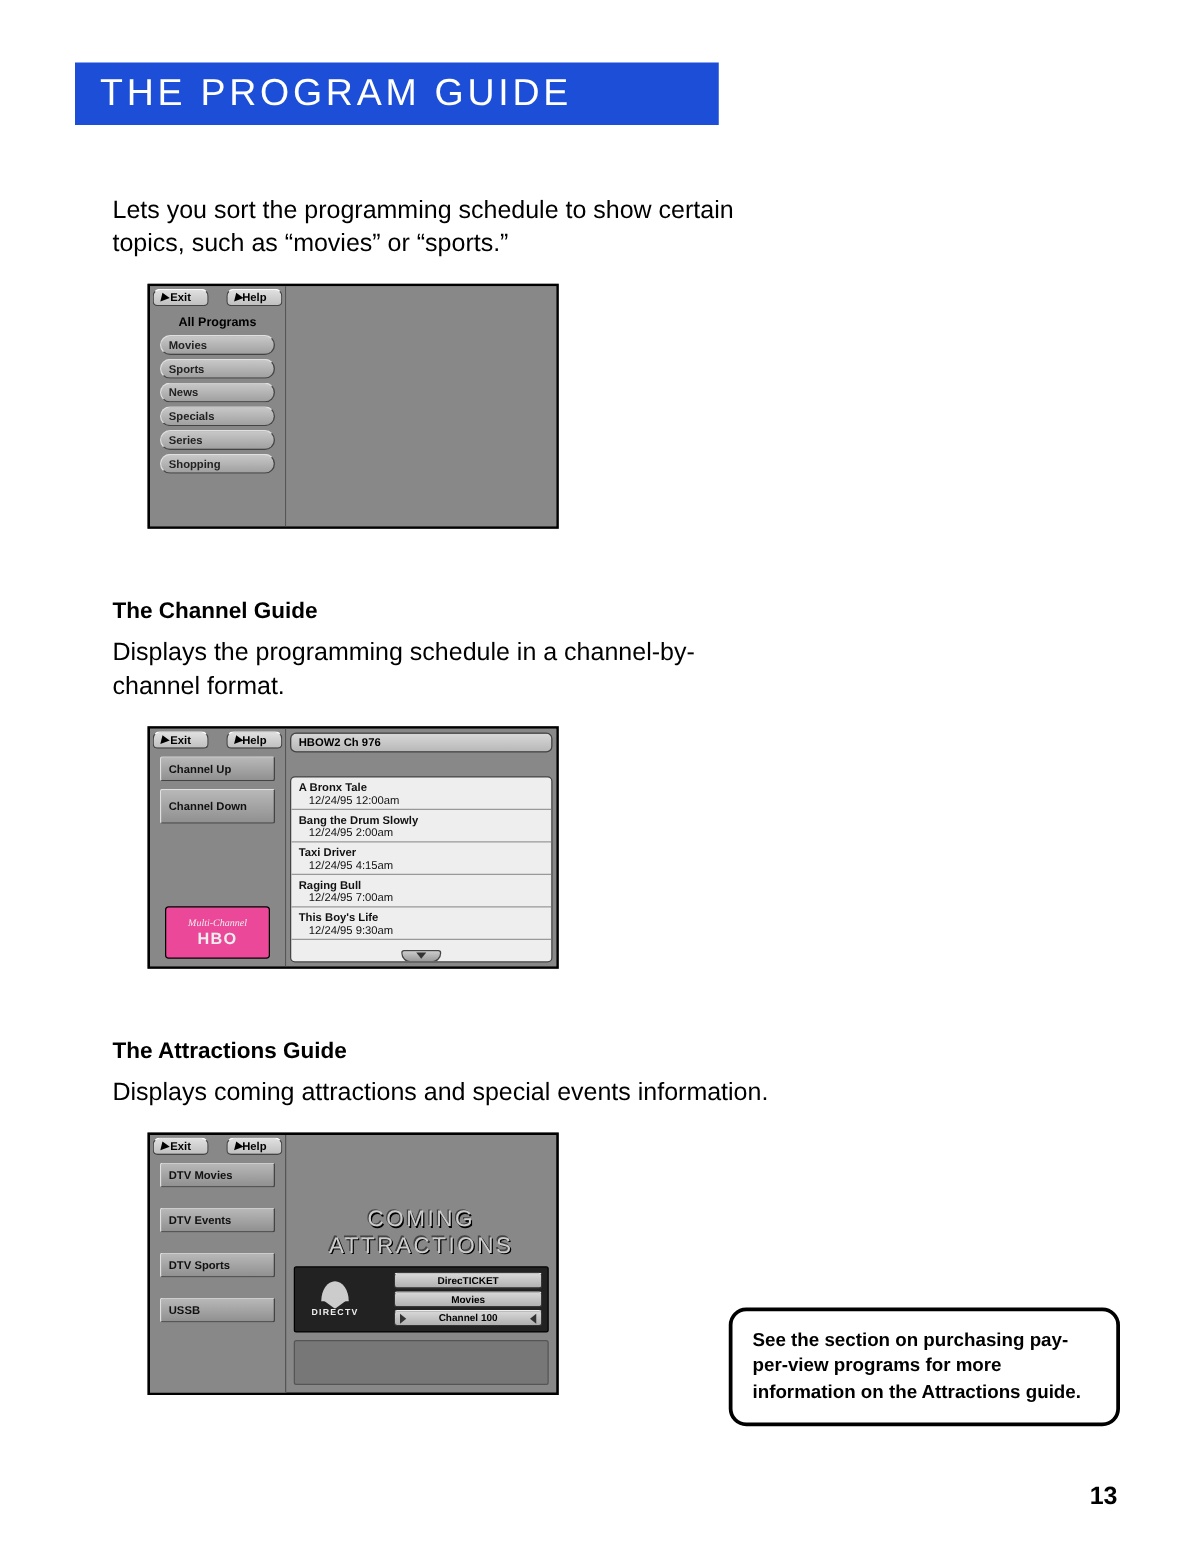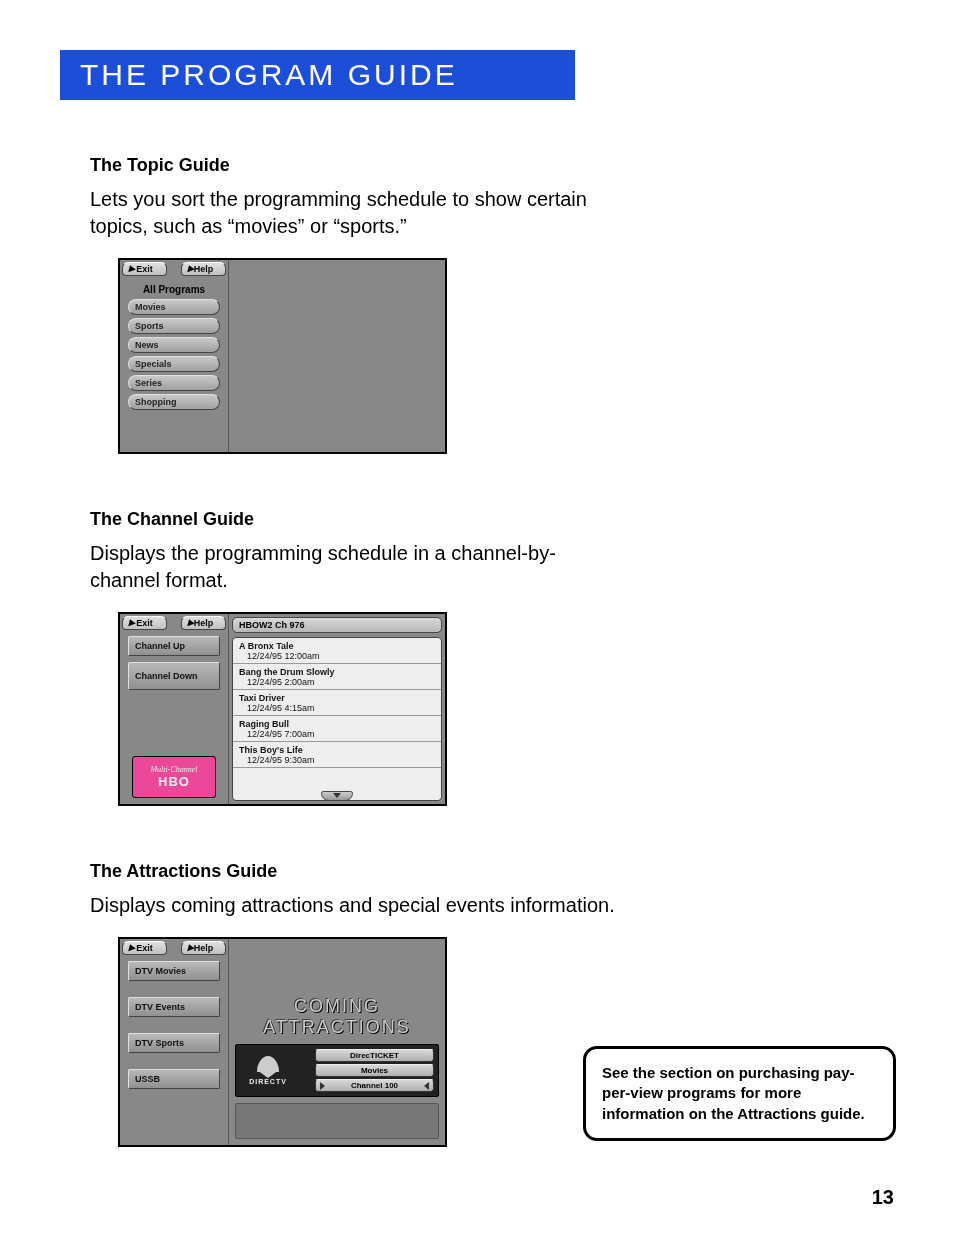--- a/index.html
+++ b/index.html
@@ -157,20 +157,21 @@
     padding: 2px 6px;
     margin-bottom: 4px;
   }
   .list-box {
     background: #eee;
     border: 1px solid #444;
     border-radius: 4px;
     flex: 1;
     overflow: hidden;
     position: relative;
+    margin-top: 15px;
   }
   .list-row {
     border-bottom: 1px solid #999;
     padding: 3px 6px 2px 6px;
   }
   .list-row .t1 { font-size: 9px; font-weight: bold; color: #111; }
   .list-row .t2 { font-size: 9px; color: #111; padding-left: 8px; }
   .list-arrow {
     position: absolute;
     bottom: -1px;
@@ -300,21 +301,20 @@
   }
 </style>
 </head>
 <body>
 
 <div class="page">
   <div class="title-bar">The Program Guide</div>
 
   <div class="content">
 
-    <div class="section-heading">The Topic Guide</div>
     <div class="section-body">Lets you sort the programming schedule to show certain topics, such as “movies” or “sports.”</div>
     <div class="figure">
       <div class="screen tall1">
         <div class="left-panel">
           <div class="tab-row">
             <div class="tab"><span class="tri"></span><span>Exit</span></div>
             <div class="tab"><span class="tri"></span><span>Help</span></div>
           </div>
           <div class="panel-title">All Programs</div>
           <div class="pill-btn">Movies</div>

